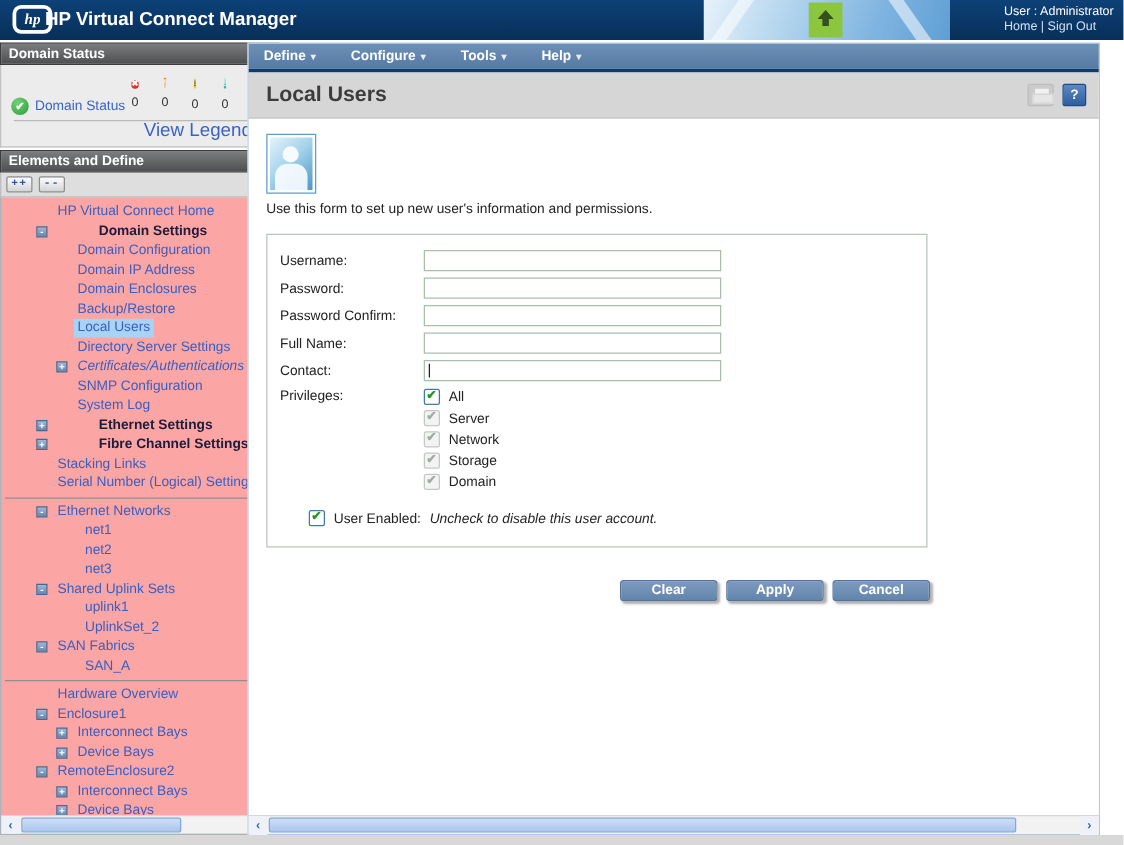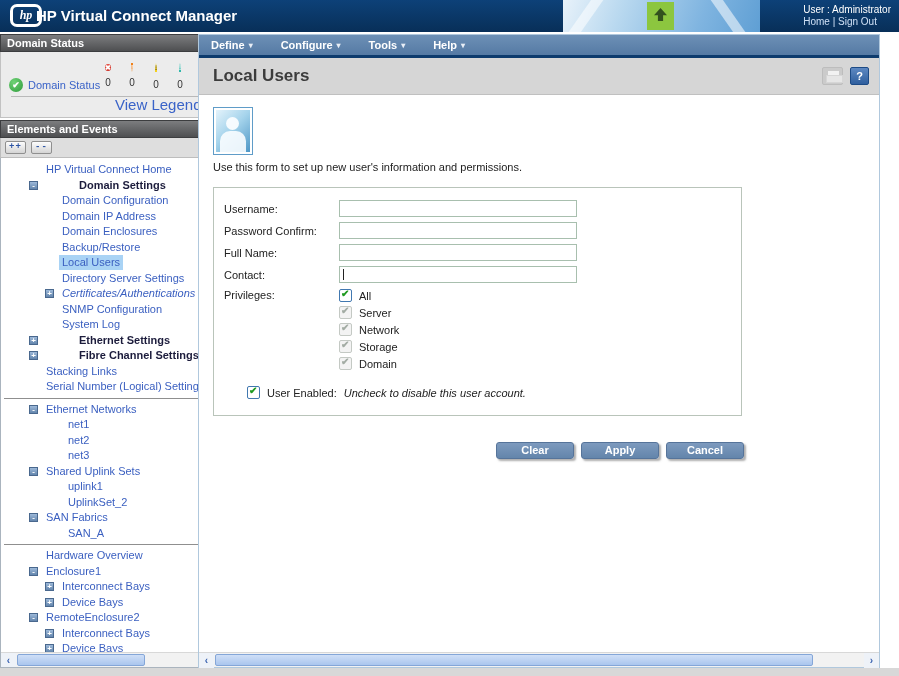--- a/index.html
+++ b/index.html
@@ -55,21 +55,21 @@
   #view-legend { position:absolute; right:8px; bottom:4px; color:#3a63c8; font-size:15px; cursor:pointer; }
 
   #sb-gap { flex:0 0 2px; background:#fff; }
   #tree-toolbar { flex:0 0 20px; background:#dedede; border:1px solid #bdbdbd; border-top:none;
                   display:flex; align-items:center; gap:5px; padding-left:4px; }
   .tree-tool-btn { width:21px; height:13px; background:linear-gradient(#fdfdfd,#d4d4d4);
                    border:1px solid #8f8f8f; border-radius:2px; color:#2d55a5;
                    font:bold 9px/11px "Liberation Mono",monospace; text-align:center;
                    letter-spacing:1px; cursor:pointer; }
 
-  #tree-panel { flex:1 1 auto; background:#ffffff; border:1px solid #aab4be; border-top:none; position:relative; overflow:hidden; }
+  #tree-panel { flex:1 1 auto; background:#fca5a5; border:1px solid #aab4be; border-top:none; position:relative; overflow:hidden; }
   #tree { position:absolute; left:0; top:2px; right:15px; bottom:15px; overflow:hidden; padding-top:2px; }
   .trow { height:15.5px; line-height:15px; font-size:11px; white-space:nowrap; display:flex; align-items:center; }
   .trow .exp { width:9px; height:9px; flex:0 0 9px; margin-right:5px;
                background:linear-gradient(#9db9d9,#6486ad); border:1px solid #49688e;
                color:#fff; font:bold 8px/7px "Liberation Sans",sans-serif; text-align:center; cursor:pointer; }
   .tlabel { color:#3a5fc0; cursor:pointer; padding:0 3px; }
   .trow.bold .tlabel { color:#1c1c3c; font-weight:bold; cursor:default;margin-left:33px; }
   .trow.italic .tlabel { font-style:italic; }
   .trow.selected .tlabel { background:#a9d3f5; }
   .i0  { padding-left:42px; } .i0e { padding-left:28px; }
@@ -179,21 +179,21 @@
           <div class="ind"><span class="ind-icon major-icon">!</span><div class="ind-count">0</div></div>
           <div class="ind"><span class="ind-icon minor-icon">!</span><div class="ind-count">0</div></div>
           <div class="ind"><span class="ind-icon warning-icon">!</span><div class="ind-count">0</div></div>
           <div class="ind"><span class="ind-icon unknown-icon">?</span><div class="ind-count">0</div></div>
         </div>
       <div id="status-divider"></div>
       <div id="view-legend">View Legend...</div>
     </div>
     <div id="sb-gap"></div>
     <div class="panel-head">
-      <span>Elements and Events</span>
+      <span>Elements and Define</span>
     </div>
     <div id="tree-toolbar">
       <div class="tree-tool-btn">++</div>
       <div class="tree-tool-btn">--</div>
     </div>
     <div id="tree-panel">
       <div id="tree">
           <div class="trow i0">
             <span class="tlabel">HP Virtual Connect Home</span>
           </div>
@@ -350,20 +350,24 @@
         </div>
       </div>
       <div id="description">Use this form to set up new user's information and permissions.</div>
       <div id="form-box">
         <div id="fields">
             <div class="field-row">
               <div class="field-label">Username:</div>
               <div class="input-fake"></div>
             </div>
             <div class="field-row">
+              <div class="field-label">Password:</div>
+              <div class="input-fake"></div>
+            </div>
+            <div class="field-row">
               <div class="field-label">Password Confirm:</div>
               <div class="input-fake"></div>
             </div>
             <div class="field-row">
               <div class="field-label">Full Name:</div>
               <div class="input-fake"></div>
             </div>
             <div class="field-row">
               <div class="field-label">Contact:</div>
               <div class="input-fake">

